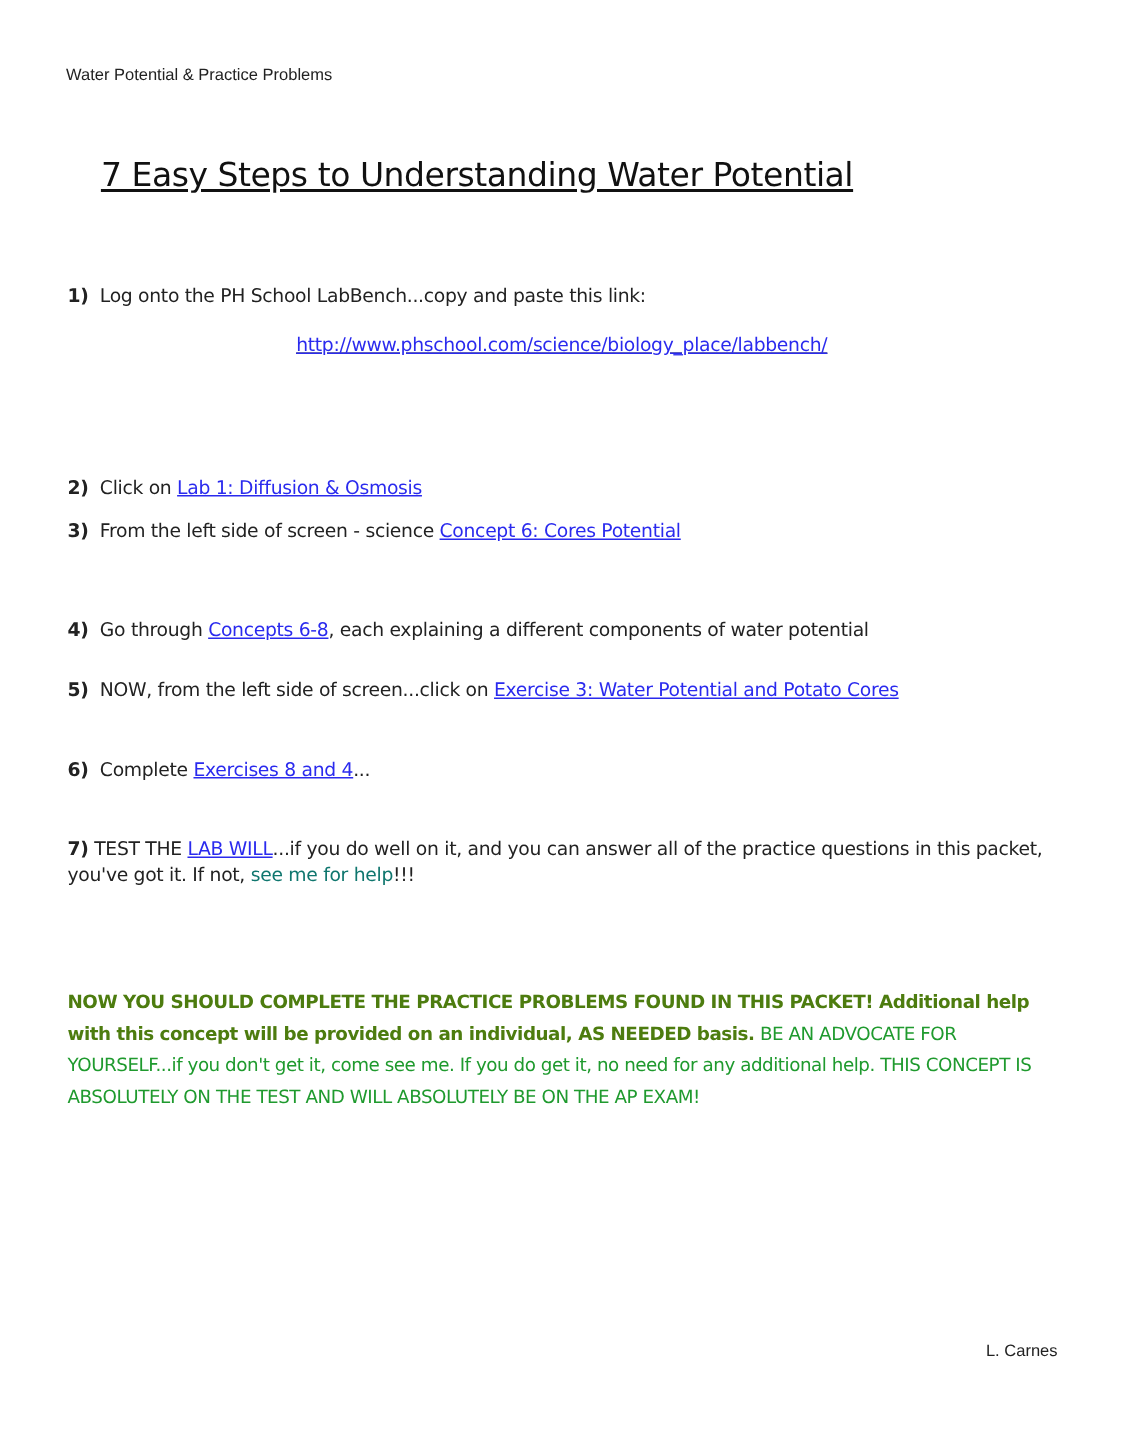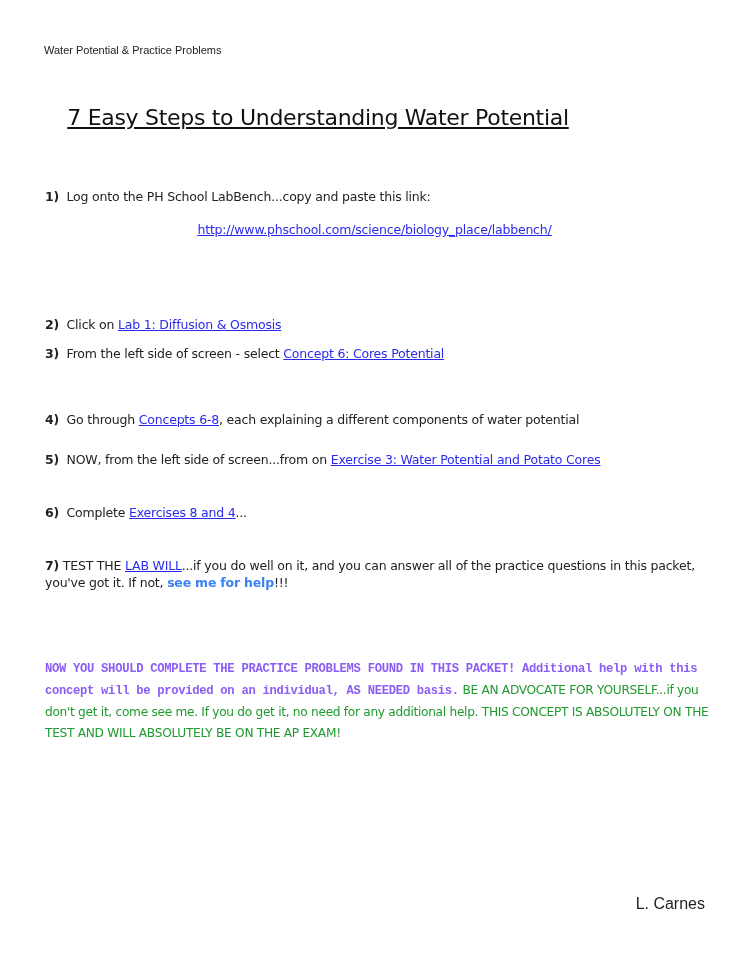--- a/index.html
+++ b/index.html
@@ -13,26 +13,26 @@
              font-family: "DejaVu Sans", sans-serif; font-size: 22px; text-decoration: underline;
              color: #111; letter-spacing: -0.3px; }
     .step { position: absolute; left: 45px; font-size: 12.5px; color: #222; white-space: nowrap;
             font-family: "DejaVu Sans", sans-serif; letter-spacing: -0.2px; text-align: center; }
     .step .num { font-weight: bold; }
     a.link { color: #2a2aee; text-decoration: underline; }
     .url { position: absolute; top: 222px; left: 0; width: 749px; text-align: center; font-size: 12.5px;
            font-family: "DejaVu Sans", sans-serif; letter-spacing: -0.2px; text-decoration: underline; }
     .step7 { position: absolute; left: 45px; top: 557px; width: 665px; font-size: 12.5px; color: #222;
              line-height: 17px; font-family: "DejaVu Sans", sans-serif; letter-spacing: -0.2px; }
-    .red { color: #3b82f6; font-weight: bold; }
+    .red { color: #0f766e; font-weight: normal; }
     .green { position: absolute; left: 45px; top: 658px; width: 665px; font-size: 12.2px;
              line-height: 21px; color: #1f9a2e; font-family: "DejaVu Sans", sans-serif; letter-spacing: -0.3px; }
-    .green .bold { font-weight: bold; color: #8b5cf6; font-family: Liberation Mono, monospace; }
+    .green .bold { font-weight: bold; color: #4d7c0f; }
     .footer { position: absolute; top: 895px; right: 44px; font-family: "Liberation Sans", sans-serif;
-              font-size: 16px; color: #222; margin-left: 15px; }
+              font-size: 11px; color: #222; margin-left: 15px; }
   </style>
 </head>
 <body>
 
 <div class="header">
   <span class="left">Water Potential &amp; Practice Problems</span>
 </div>
 
 <div class="title">7 Easy Steps to Understanding Water Potential</div>
 
@@ -41,29 +41,29 @@
 </div>
 <div class="url">
   <a class="link">http://www.phschool.com/science/biology_place/labbench/</a>
 </div>
 
 <div class="step" style="top:293px;margin-top:24px;">
   <span class="num">2)</span>&nbsp;&nbsp;<span>Click on </span><a class="link">Lab 1: Diffusion &amp; Osmosis</a>
 </div>
 
 <div class="step" style="top:346px;">
-  <span class="num">3)</span>&nbsp;&nbsp;<span>From the left side of screen - select </span><a class="link">Concept 6: Cores Potential</a>
+  <span class="num">3)</span>&nbsp;&nbsp;<span>From the left side of screen - science </span><a class="link">Concept 6: Cores Potential</a>
 </div>
 
 <div class="step" style="top:412px;">
   <span class="num">4)</span>&nbsp;&nbsp;<span>Go through </span><a class="link">Concepts 6-8</a><span>, each explaining a different components of water potential</span>
 </div>
 
 <div class="step" style="top:452px;">
-  <span class="num">5)</span>&nbsp;&nbsp;<span>NOW, from the left side of screen...from on </span><a class="link">Exercise 3: Water Potential and Potato Cores</a>
+  <span class="num">5)</span>&nbsp;&nbsp;<span>NOW, from the left side of screen...click on </span><a class="link">Exercise 3: Water Potential and Potato Cores</a>
 </div>
 
 <div class="step" style="top:505px;">
   <span class="num">6)</span>&nbsp;&nbsp;<span>Complete </span><a class="link">Exercises 8 and 4</a><span>...</span>
 </div>
 
 <div class="step7">
   <span class="num" style="font-weight:bold">7)</span> <span>TEST THE </span><a class="link">LAB WILL</a><span>...if you do well on it, and you can answer all of the practice questions in this packet, you've got it.  If not, </span><span class="red">see me for help</span><span>!!!</span>
 </div>
 

